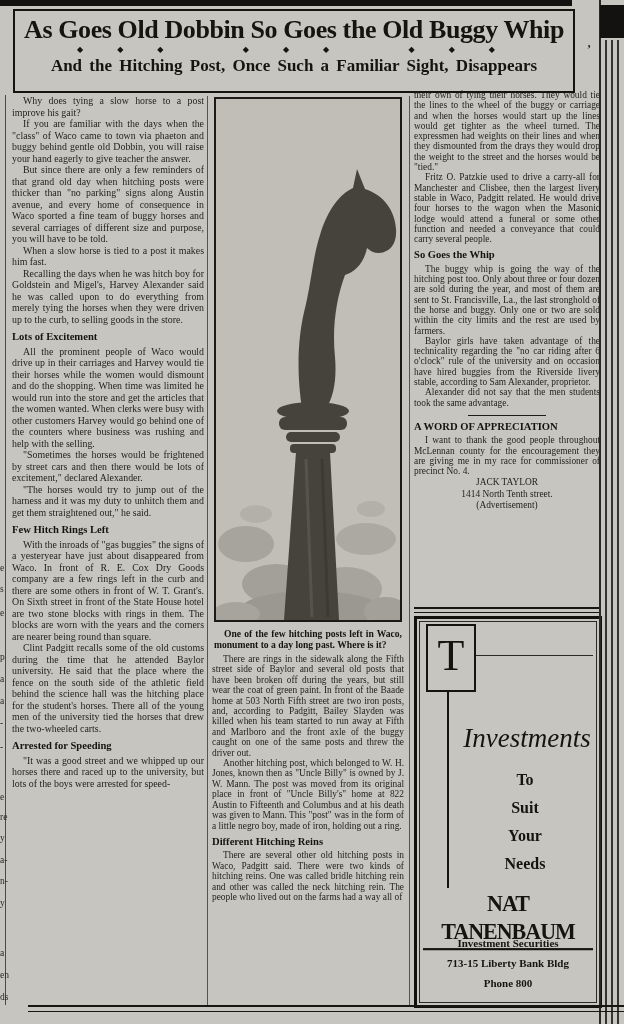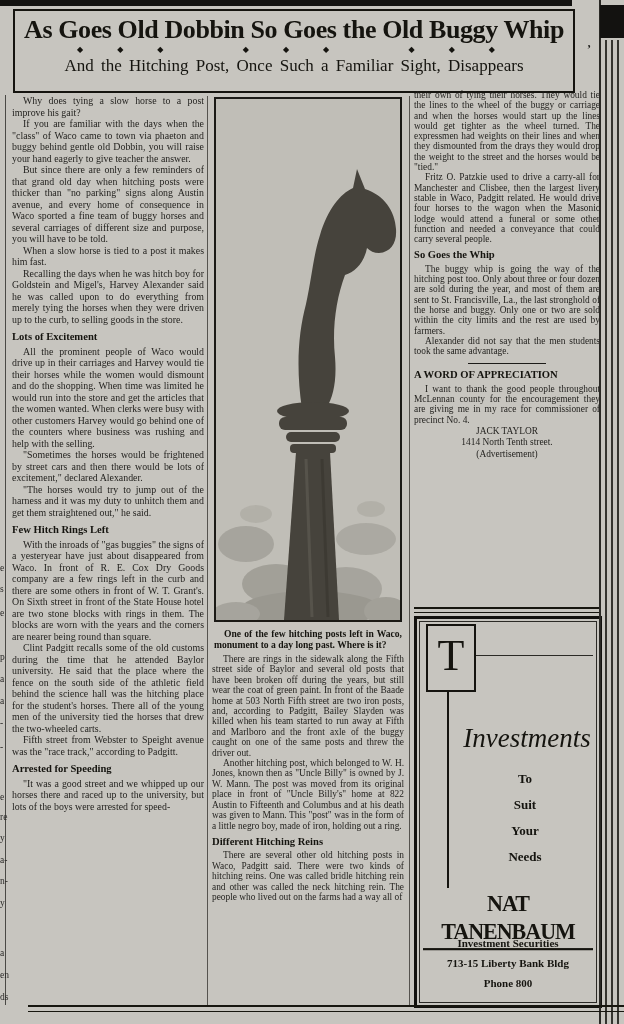--- a/index.html
+++ b/index.html
@@ -20,21 +20,21 @@
   .bottom-rule{position:absolute;left:28px;top:1005px;width:596px;height:4px;
                border-top:2px solid #17160f;border-bottom:1px solid #17160f;}
   .stray{position:absolute;left:587px;top:42px;font-size:12px;font-weight:bold;}
   
   .header-box{position:absolute;left:13px;top:9px;width:562px;height:84px;
               border:2px solid #15140f;box-sizing:border-box;text-align:center;}
   .header-box h1{margin:5px 8px 0;font-size:26px;line-height:28px;font-weight:bold;
                  letter-spacing:-0.4px;color:#15140f;}
   .orn-row{display:flex;justify-content:space-between;padding:0 62px;margin-top:1px;}
   .orn{font-size:8px;letter-spacing:16px;color:#15140f;}
-  .header-box h2{margin:2px 10px 0;font-size:17px;line-height:19px;font-weight:normal;
+  .header-box h2{margin:2px 10px 0;font-size:17px;line-height:19px;font-weight:bold;
                  word-spacing:3px;color:#15140f;}
   
   .col{position:absolute;overflow:hidden;text-align:justify;}
   .col-left{left:12px;top:95px;width:192px;height:910px;font-size:9.9px;line-height:11.5px;}
   .col-middle{left:212px;top:97px;width:192px;height:908px;font-size:9.4px;line-height:10.4px;}
   .col-right{left:414px;top:90px;width:186px;height:516px;font-size:9.4px;line-height:10.3px;}
   .col-para{margin:0;text-indent:11px;}
   .col-para.noindent{text-indent:0;}
   .col-heading{text-align:left;font-weight:bold;font-size:10.6px;margin:6px 0 3px;color:#15140f;}
   .col-center{text-align:center;margin:1px 17px;text-indent:0;}
@@ -53,21 +53,21 @@
   .ad-inner{position:absolute;left:2px;top:2px;right:2px;bottom:2px;
             border:1px solid #2b2a26;}
   .ad-tbox{position:absolute;left:9px;top:5px;width:46px;height:64px;border:2px solid #15140f;
            background:#c7c5bf;text-align:center;}
   .ad-tbox span{font-size:44px;line-height:60px;font-weight:normal;color:#15140f;}
   .ad-vline{position:absolute;left:30px;top:71px;width:2px;height:198px;background:#15140f;}
   .ad-topline{position:absolute;left:57px;top:36px;right:6px;height:0;border-top:1px solid #2b2a26;}
   .ad-headline{position:absolute;left:42px;right:4px;top:104px;text-align:center;
                font-style:italic;font-size:27px;color:#15140f;}
   .ad-stack{position:absolute;left:42px;right:8px;top:152px;text-align:center;}
-  .ad-stack div{font-weight:bold;font-size:13px;margin:0 0 10px;color:#15140f;font-family:Liberation Serif, serif;}
+  .ad-stack div{font-weight:bold;font-size:16px;margin:0 0 10px;color:#15140f;font-family:Liberation Serif, serif;}
   .ad-name-wrap{position:absolute;left:6px;right:6px;top:273px;text-align:center;}
   .ad-name{display:inline-block;font-weight:bold;font-size:22px;letter-spacing:-1px;
            border-bottom:2px solid #15140f;padding:0 2px 2px;color:#15140f;
            transform:scaleY(1.08);}
   .ad-smline{position:absolute;left:6px;right:6px;text-align:center;font-weight:bold;
              font-size:11px;color:#15140f;}
   .ad-line1{top:318px;} .ad-line2{top:338px;} .ad-line3{top:358px;}
   
   .edge-frags{position:absolute;left:0;top:0;width:10px;height:1024px;pointer-events:none;}
   .edge-fragment{position:absolute;left:0;font-size:9.5px;color:#2a2927;}
@@ -100,21 +100,20 @@
       <p class="col-para">But since there are only a few reminders of that grand old day when hitching posts were thicker than "no parking" signs along Austin avenue, and every home of consequence in Waco sported a fine team of buggy horses and several carriages of different size and purpose, you will have to be told.</p>
       <p class="col-para">When a slow horse is tied to a post it makes him fast.</p>
       <p class="col-para">Recalling the days when he was hitch boy for Goldstein and Migel's, Harvey Alexander said he was called upon to do everything from merely tying the horses when they were driven up to the curb, to selling goods in the store.</p>
       <h3 class="col-heading">Lots of Excitement</h3>
       <p class="col-para">All the prominent people of Waco would drive up in their carriages and Harvey would tie their horses while the women would dismount and do the shopping. When time was limited he would run into the store and get the articles that the women wanted. When clerks were busy with other customers Harvey would go behind one of the counters where business was rushing and help with the selling.</p>
       <p class="col-para">"Sometimes the horses would be frightened by street cars and then there would be lots of excitement," declared Alexander.</p>
       <p class="col-para">"The horses would try to jump out of the harness and it was my duty to unhitch them and get them straightened out," he said.</p>
       <h3 class="col-heading">Few Hitch Rings Left</h3>
       <p class="col-para">With the inroads of "gas buggies" the signs of a yesteryear have just about disappeared from Waco. In front of R. E. Cox Dry Goods company are a few rings left in the curb and there are some others in front of W. T. Grant's. On Sixth street in front of the State House hotel are two stone blocks with rings in them. The blocks are worn with the years and the corners are nearer being round than square.</p>
       <p class="col-para">Clint Padgitt recalls some of the old customs during the time that he attended Baylor university. He said that the place where the fence on the south side of the athletic field behind the science hall was the hitching place for the student's horses. There all of the young men of the university tied the horses that drew the two-wheeled carts.</p>
-      <p class="col-para">Fifth street from Webster to Speight avenue was the "race track," according to Padgitt.</p>
       <h3 class="col-heading">Arrested for Speeding</h3>
       <p class="col-para">"It was a good street and we whipped up our horses there and raced up to the university, but lots of the boys were arrested for speed-</p>
     </div>
 
   <div class="col col-middle">
     <figure class="photo">
       <svg width="184" height="521" viewBox="0 0 184 521" xmlns="http://www.w3.org/2000/svg">
         <rect x="0" y="0" width="184" height="521" fill="#c0beb7"></rect>
         <g opacity="0.5">
           <ellipse cx="30" cy="445" rx="28" ry="18" fill="#8e8c84"></ellipse>
@@ -146,20 +145,21 @@
         <h3 class="col-heading">Different Hitching Reins</h3>
         <p class="col-para">There are several other old hitching posts in Waco, Padgitt said. There were two kinds of hitching reins. One was called bridle hitching rein and other was called the neck hitching rein. The people who lived out on the farms had a way all of</p>
       </div>
   </div>
 
   <div class="col col-right">
       <p class="col-para noindent">their own of tying their horses. They would tie the lines to the wheel of the buggy or carriage and when the horses would start up the lines would get tighter as the wheel turned. The expressmen had weights on their lines and when they dismounted from the drays they would drop the weight to the street and the horses would be "tied."</p>
       <p class="col-para">Fritz O. Patzkie used to drive a carry-all for Manchester and Clisbee, then the largest livery stable in Waco, Padgitt related. He would drive four horses to the wagon when the Masonic lodge would attend a funeral or some other function and needed a conveyance that could carry several people.</p>
       <h3 class="col-heading">So Goes the Whip</h3>
       <p class="col-para">The buggy whip is going the way of the hitching post too. Only about three or four dozen are sold during the year, and most of them are sent to St. Francisville, La., the last stronghold of the horse and buggy. Only one or two are sold within the city limits and the rest are used by farmers.</p>
+      <p class="col-para">Baylor girls have taken advantage of the technicality regarding the "no car riding after 6 o'clock" rule of the university and on occasion have hired buggies from the Riverside livery stable, according to Sam Alexander, proprietor.</p>
       <p class="col-para">Alexander did not say that the men students took the same advantage.</p>
       <div class="short-rule"></div>
       <h3 class="col-heading">A WORD OF APPRECIATION</h3>
       <p class="col-para">I want to thank the good people throughout McLennan county for the encouragement they are giving me in my race for commissioner of precinct No. 4.</p>
       <p class="col-center">JACK TAYLOR</p>
       <p class="col-center">1414 North Tenth street.</p>
       <p class="col-center">(Advertisement)</p>
     </div>
 
   <div class="ad-sep"></div>

